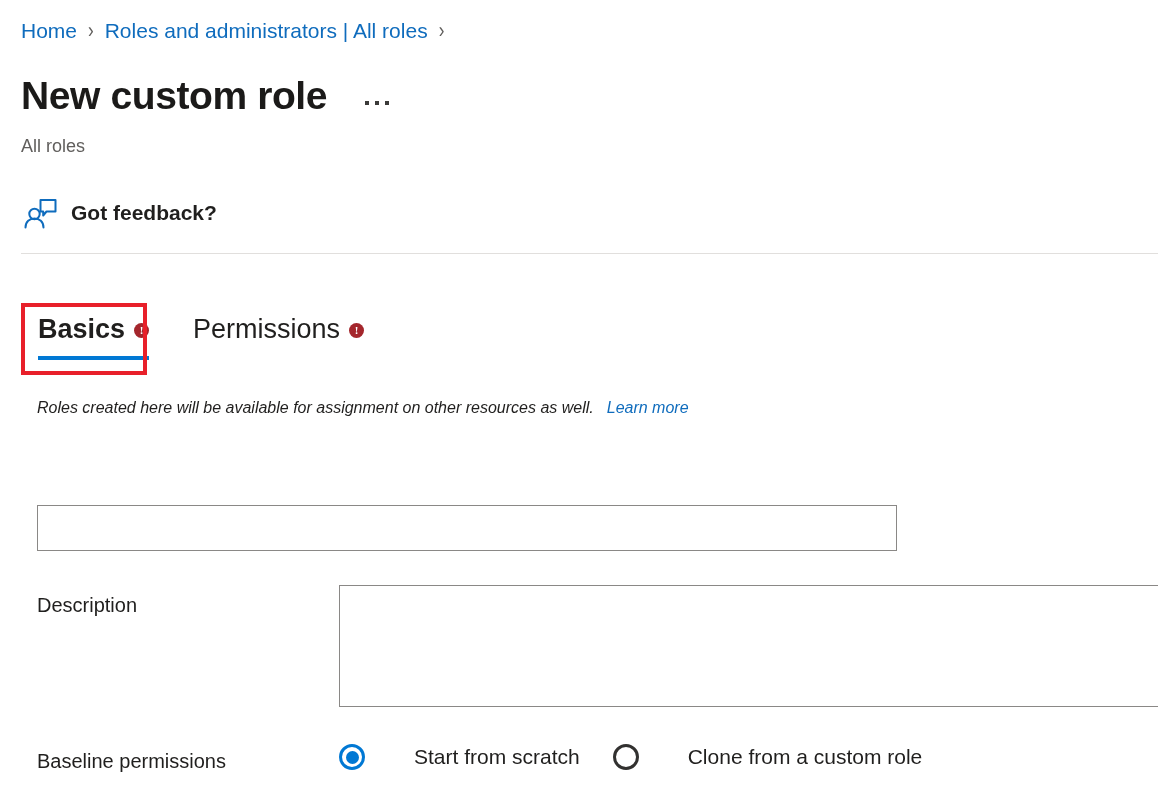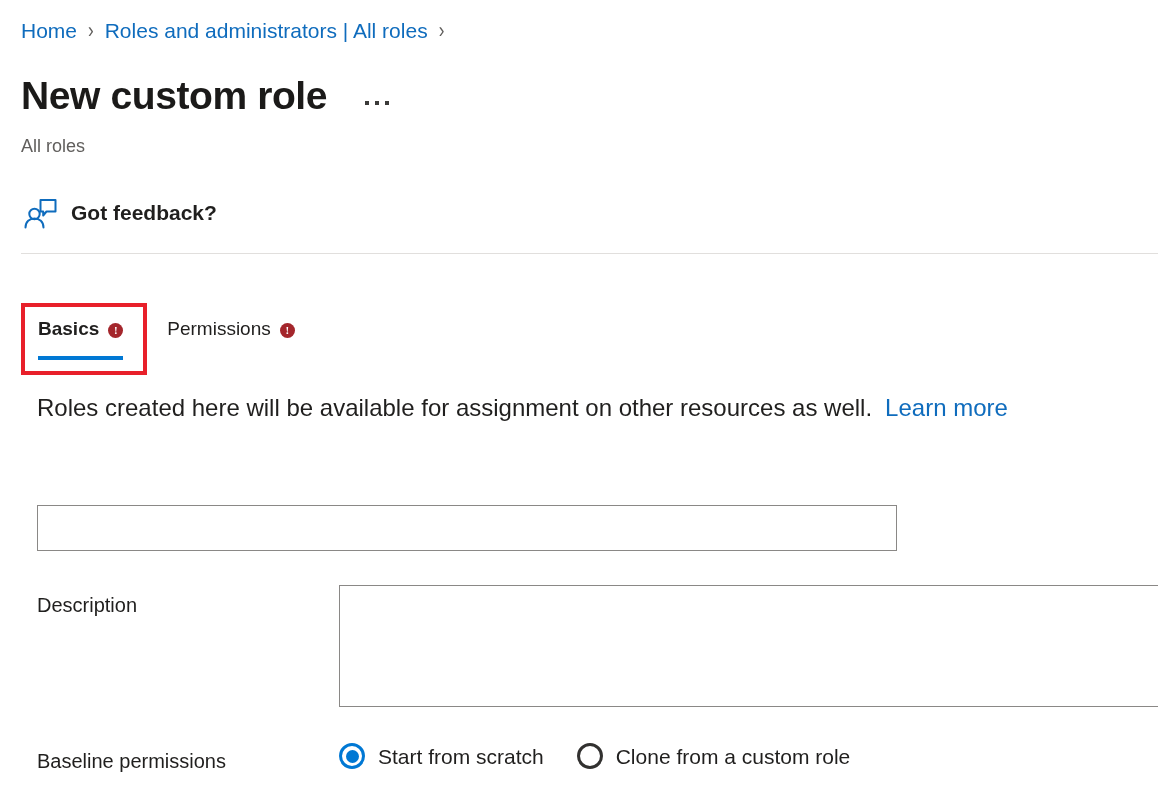--- a/index.html
+++ b/index.html
@@ -116,21 +116,21 @@
   }
   .tab {
     position: relative;
     display: flex;
     align-items: center;
     cursor: pointer;
     padding-bottom: 16px;
     margin-right: 44px;
   }
   .tab-label {
-    font-size: 19px;
+    font-size: 27px;
     color: #201f1e;
     line-height: 30px;
     white-space: nowrap;
   }
   .tab.active .tab-label {
     font-weight: 600;
   }
   .tab .underline {
     position: absolute;
     left: 0;
@@ -169,24 +169,25 @@
     border: 4px solid #e8202a;
     box-sizing: content-box;
     pointer-events: none;
   }
 
   
   .intro {
     position: absolute;
     left: 37px;
     top: 394px;
-    font-size: 24px;
+    font-size: 16px;
     line-height: 28px;
     color: #201f1e;
     white-space: nowrap;
+    font-style: italic;
   }
   .intro a {
     color: #0f6cbd;
     text-decoration: none;
     margin-left: 13px;
     cursor: pointer;
   }
 
   
   .form {
@@ -244,23 +245,24 @@
     display: flex;
     align-items: flex-start;
   }
   .radio-group {
     display: flex;
     align-items: center;
     padding-top: 2px;
   }
   .radio-opt {
     display: flex;
-    align-items: flex-start;
+    align-items: center;
     cursor: pointer;
     margin-right: 33px;
+    gap: 36px;
   }
   .radio-mark {
     width: 26px;
     height: 26px;
     border-radius: 50%;
     border: 3px solid #323130;
     box-sizing: border-box;
     display: flex;
     align-items: center;
     justify-content: center;

